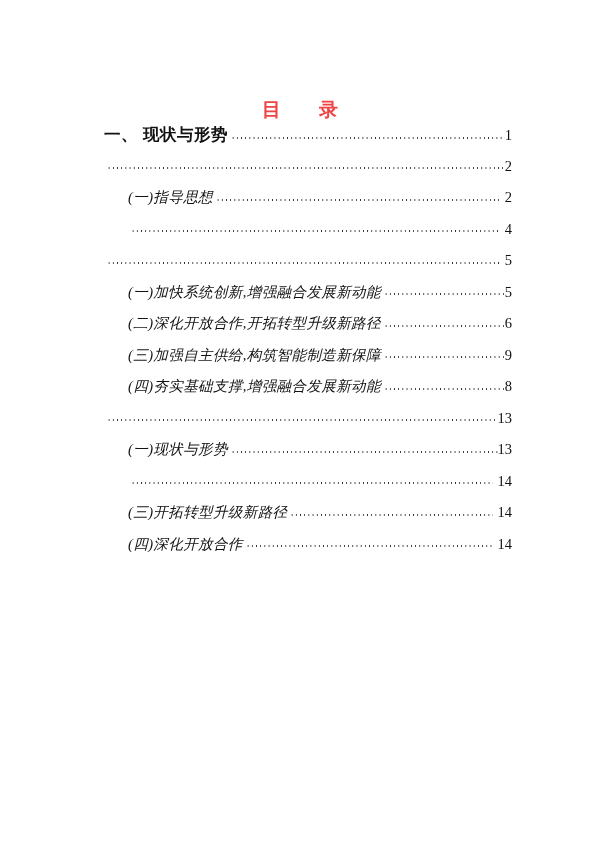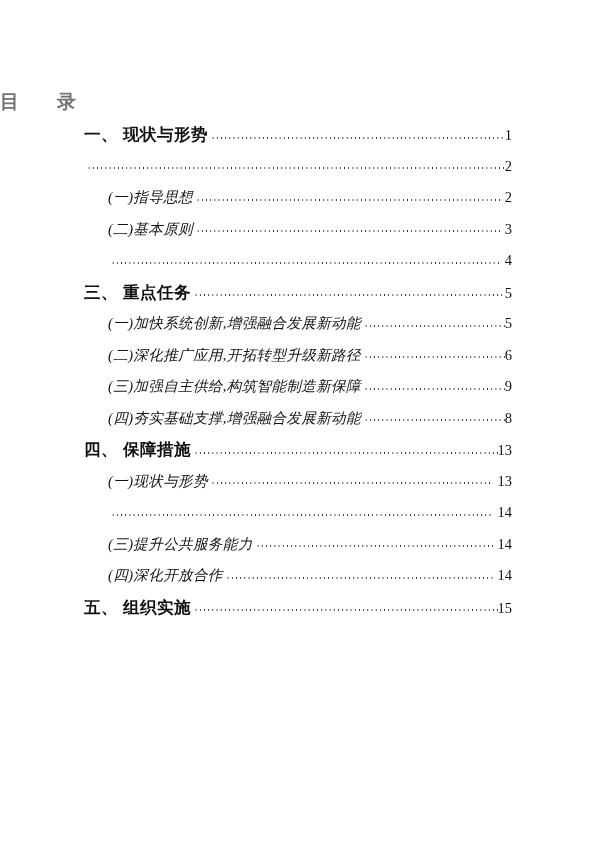--- a/index.html
+++ b/index.html
@@ -11,35 +11,35 @@
     position: relative;
     width: 600px;
     height: 848px;
     background: #ffffff;
     overflow: hidden;
     font-family: "Liberation Sans", sans-serif;
     color: #111111;
   }
   .toc-title {
     position: absolute;
-    top: 90px;
+    top: 98px;
     left: 0;
     width: 100%;
-    text-align: left;
+    text-align: center;
     font-family: "Liberation Sans", sans-serif;
     font-size: 19px;
     line-height: 24px;
     font-weight: 700;
-    color: #737373;
+    color: #ef4444;
     white-space: pre;
   }
   .toc {
     position: absolute;
     top: 119px;
-    left: 84px;
+    left: 104px;
     right: 88px;
   }
   .toc-row {
     display: flex;
     align-items: baseline;
     height: 31.5px;
     line-height: 31.5px;
     white-space: nowrap;
   }
   .toc-row.level2 {
@@ -106,89 +106,77 @@
     <span class="toc-leader"></span>
     <span class="toc-page">2</span>
   </div>
 
   <div class="toc-row level2">
     <span class="toc-label">(一)指导思想</span>
     <span class="toc-leader"></span>
     <span class="toc-page">2</span>
   </div>
 
-  <div class="toc-row level2">
-    <span class="toc-label">(二)基本原则</span>
-    <span class="toc-leader"></span>
-    <span class="toc-page">3</span>
-  </div>
 
   <div class="toc-row level2">
     <span class="toc-leader"></span>
     <span class="toc-page">4</span>
   </div>
 
   <div class="toc-row level1">
-    <span class="toc-label">三、 重点任务</span>
     <span class="toc-leader"></span>
     <span class="toc-page">5</span>
   </div>
 
   <div class="toc-row level2">
     <span class="toc-label">(一)加快系统创新,增强融合发展新动能</span>
     <span class="toc-leader"></span>
     <span class="toc-page">5</span>
   </div>
 
   <div class="toc-row level2">
-    <span class="toc-label">(二)深化推广应用,开拓转型升级新路径</span>
+    <span class="toc-label">(二)深化开放合作,开拓转型升级新路径</span>
     <span class="toc-leader"></span>
     <span class="toc-page">6</span>
   </div>
 
   <div class="toc-row level2">
     <span class="toc-label">(三)加强自主供给,构筑智能制造新保障</span>
     <span class="toc-leader"></span>
     <span class="toc-page">9</span>
   </div>
 
   <div class="toc-row level2">
     <span class="toc-label">(四)夯实基础支撑,增强融合发展新动能</span>
     <span class="toc-leader"></span>
     <span class="toc-page">8</span>
   </div>
 
   <div class="toc-row level1">
-    <span class="toc-label">四、 保障措施</span>
     <span class="toc-leader"></span>
     <span class="toc-page">13</span>
   </div>
 
   <div class="toc-row level2">
     <span class="toc-label">(一)现状与形势</span>
     <span class="toc-leader"></span>
     <span class="toc-page">13</span>
   </div>
 
   <div class="toc-row level2">
     <span class="toc-leader"></span>
     <span class="toc-page">14</span>
   </div>
 
   <div class="toc-row level2">
-    <span class="toc-label">(三)提升公共服务能力</span>
+    <span class="toc-label">(三)开拓转型升级新路径</span>
     <span class="toc-leader"></span>
     <span class="toc-page">14</span>
   </div>
 
   <div class="toc-row level2">
     <span class="toc-label">(四)深化开放合作</span>
     <span class="toc-leader"></span>
     <span class="toc-page">14</span>
   </div>
 
-  <div class="toc-row level1">
-    <span class="toc-label">五、 组织实施</span>
-    <span class="toc-leader"></span>
-    <span class="toc-page">15</span>
-  </div>
 </div>
 </div>
 
 </body></html>

